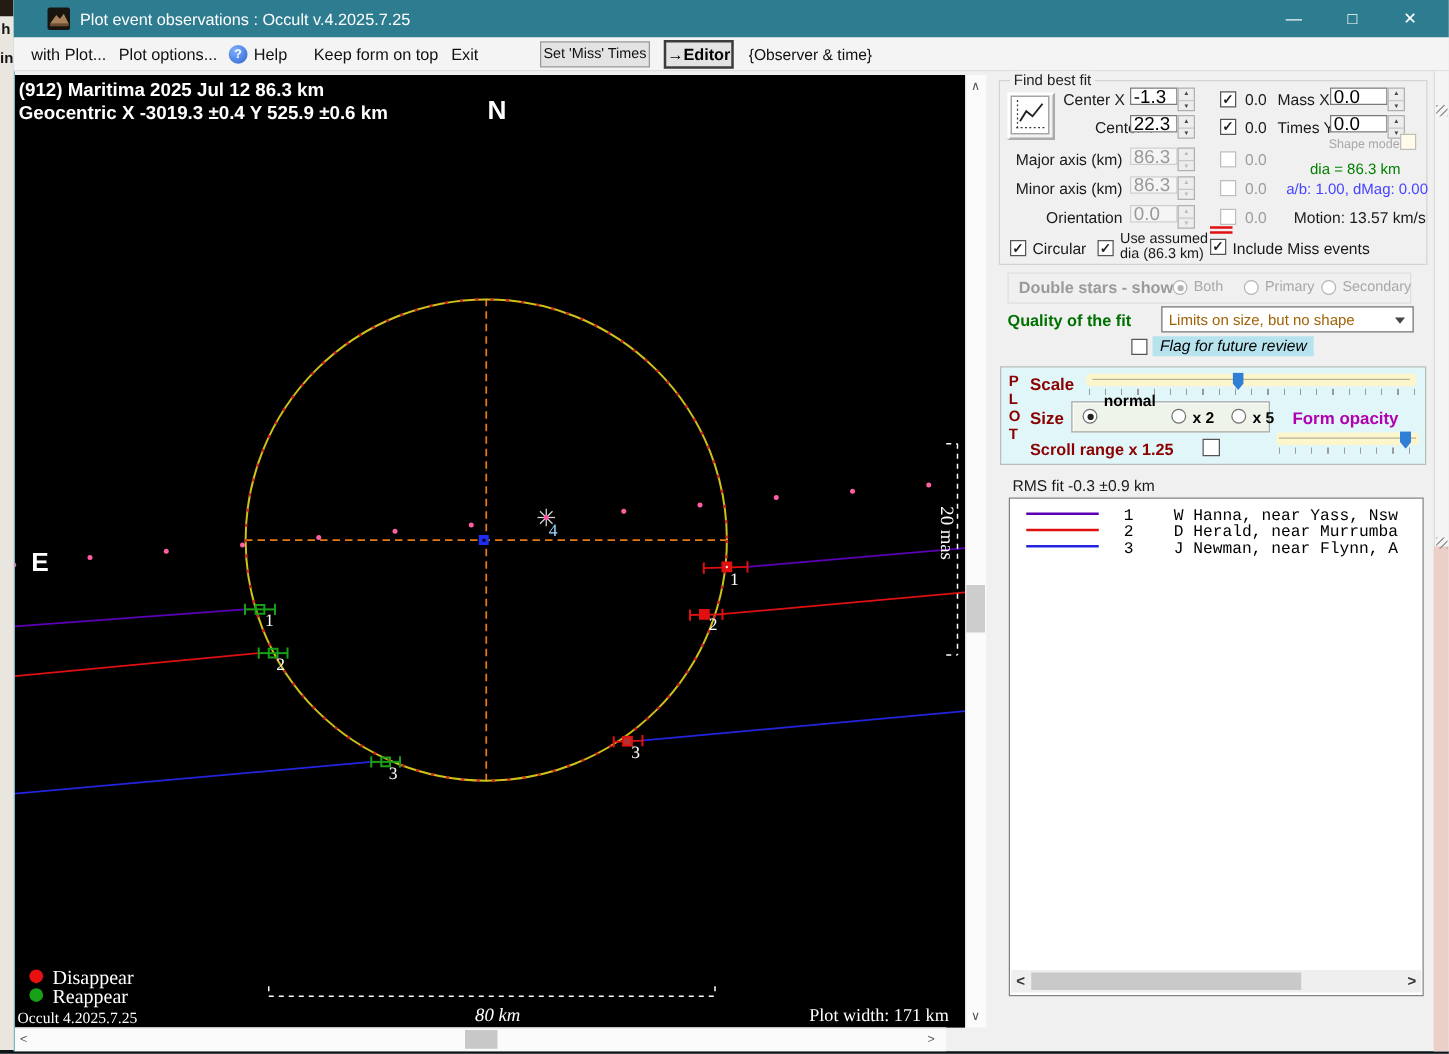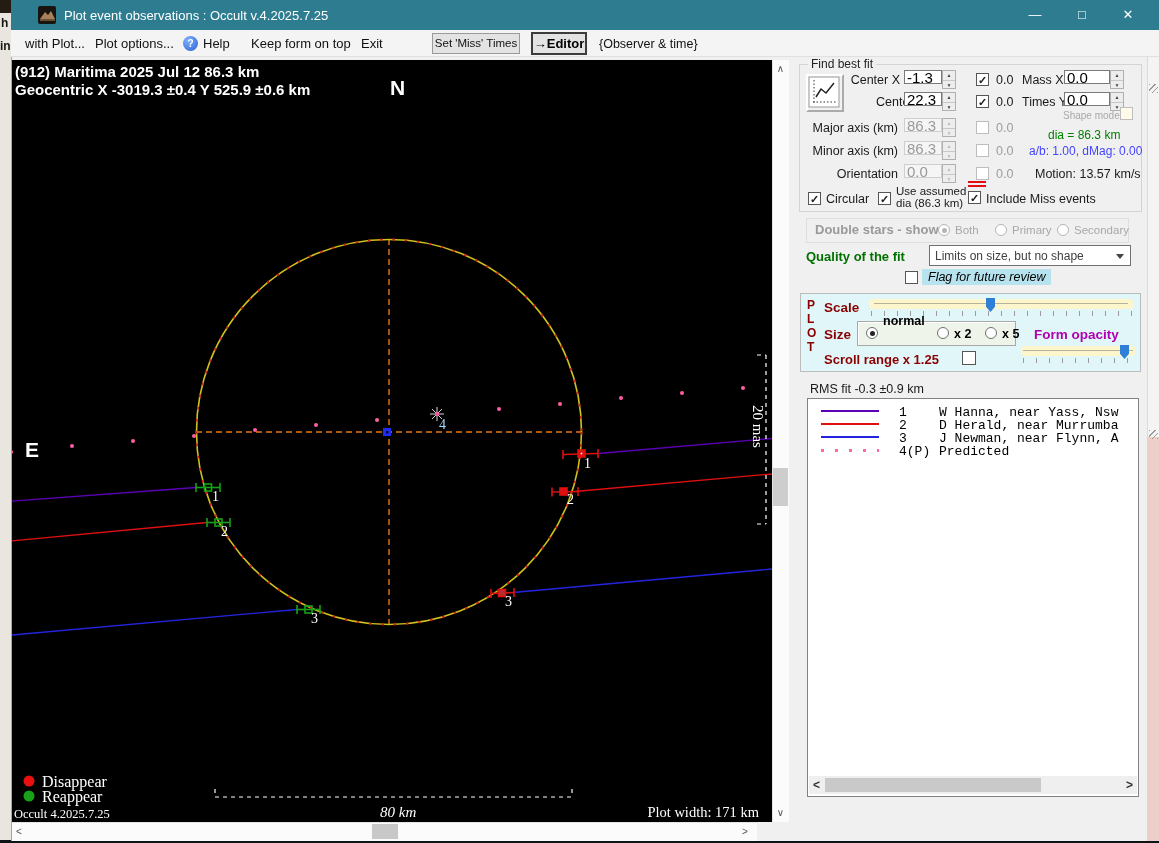--- a/index.html
+++ b/index.html
@@ -60,21 +60,21 @@
   .chk.dis { border-color:#bdbdbd; }
   .graytxt { color:#9d9d9d; }
   .radio { position:absolute; width:12px; height:12px; border-radius:50%; border:1px solid #707070; background:#fff;}
   .radio.sel::after { content:""; position:absolute; left:2.5px; top:2.5px; width:5px; height:5px;
     border-radius:50%; background:#222; }
   .radio.dis { border-color:#b5b5b5; }
   .radio.dis.sel::after { background:#b5b5b5; }
   .red-dash { border-top:2px solid #e01010; border-bottom:2px solid #e01010; height:6px; width:18px; }
 
   .combo { left:929px; top:245px; width:202px; height:21px; border:1px solid #707070; background:#fff; }
-  .combo-text { position:absolute; left:5px; top:3px; font-size:12px; color:#404040; }
+  .combo-text { position:absolute; left:5px; top:3px; font-size:12px; color:#a16207; }
   .combo-arr { position:absolute; right:6px; top:8px; width:0; height:0; border-left:4px solid transparent;
     border-right:4px solid transparent; border-top:5px solid #444; }
 
   .flag-label { background:#b7e3ee; font-style:italic; font-size:12.5px; padding:1px 6px; color:#000; }
 
   .plot-panel { left:800px; top:293px; width:341px; height:79px; background:#e0f6f9; border:1px solid #bcbcbc; }
   .dkred { color:#8b0000; font-weight:bold; }
   .slider { position:absolute; }
   .slider .track { position:absolute; left:0; top:0; width:100%; height:10px; background:#fdf6cd;
     border-radius:3px; }
@@ -416,25 +416,20 @@
   <div class="obs-row" style="top:19px;">
     <div class="obs-line l2"></div>
     <span class="obs-num">2</span>
     <span class="obs-name">D Herald, near Murrumba</span>
   </div>
   <div class="obs-row" style="top:32px;">
     <div class="obs-line l3"></div>
     <span class="obs-num">3</span>
     <span class="obs-name">J Newman, near Flynn, A</span>
   </div>
-  <div class="obs-row" style="top:45px;">
-    <div class="obs-line l4"></div>
-    <span class="obs-num">4(P)</span>
-    <span class="obs-name">Predicted</span>
-  </div>
 </div>
 <div class="abs lb-hscroll"></div>
 <div class="abs lb-arr" style="left:813px;top:776px;">&lt;</div>
 <div class="abs lb-arr" style="left:1126px;top:776px;">&gt;</div>
 <div class="abs lb-thumb"></div>
 
 <div class="abs right-strip"></div>
 <div class="abs right-strip-pink"></div>
 <div class="abs grabber" style="left:1149px;top:84px;"></div>
 <div class="abs grabber" style="left:1149px;top:430px;"></div>

